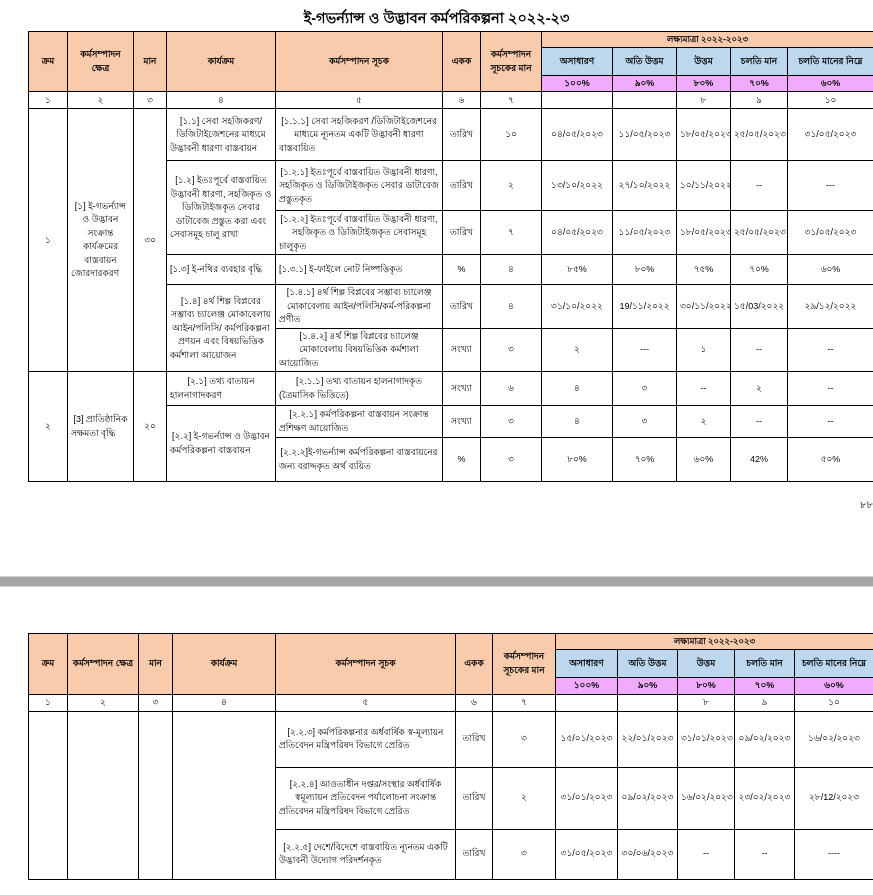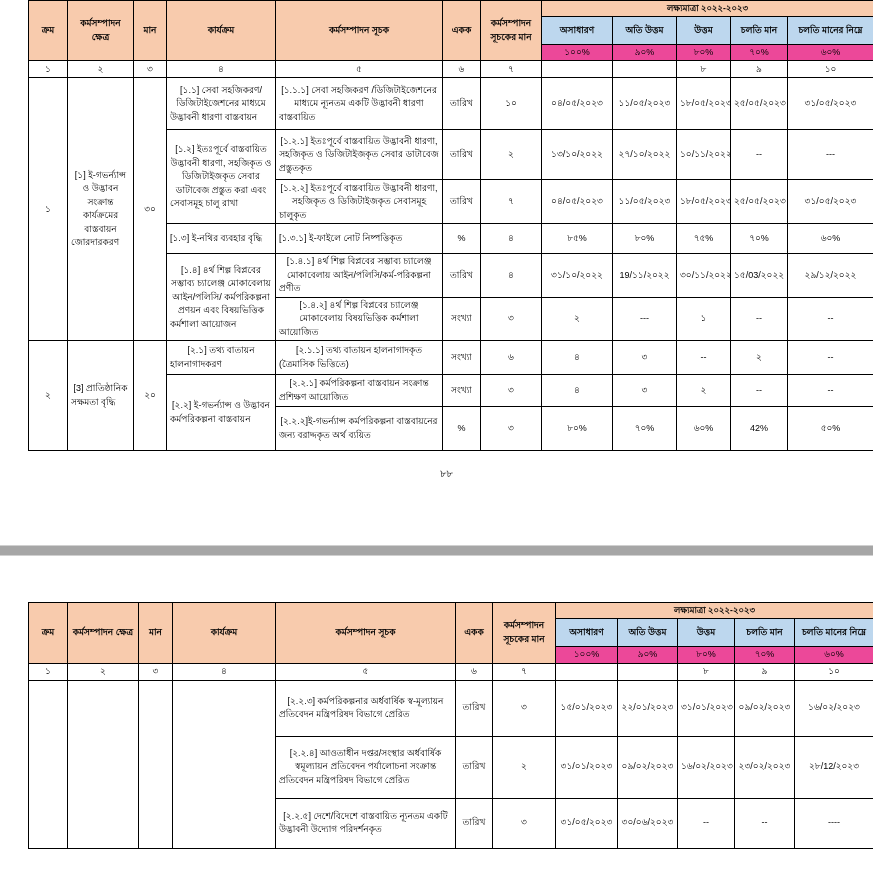--- a/index.html
+++ b/index.html
@@ -16,36 +16,37 @@
   }
   table.plan td{
     border:1px solid #000;
     font-size:9px;line-height:1.5;
     padding:1px 3px;overflow:hidden;
     text-align:center;vertical-align:middle;
   }
   td.hd{ background:#F8CBAD;font-weight:bold;font-size:9.5px; }
   td.hd.sm{ font-size:8.5px;margin-top:20px; }
   td.lvl{ background:#BDD7EE;font-weight:bold;font-size:9px; }
-  td.pct{ background:#ec4899;font-weight:normal;font-size:9px; }
+  td.pct{ background:#f0abfc;font-weight:bold;font-size:9px; }
   tr.trh1{height:14px;} tr.trh2{height:28px;} tr.trh3{height:16px;} tr.trh4{height:17px;}
   td.txt{ text-align:justify;text-align-last:left;vertical-align:middle;line-height:1.9;padding:2px 4px; }
   td.top{ vertical-align:top; }
 
-  .page-number{ text-align:center;font-size:10px;margin-top:15px;margin-left:20px; }
+  .page-number{ text-align:right;font-size:10px;margin-top:15px;margin-left:20px; }
   .page-gap{
     margin-top:62px;height:9px;background:#A6A6A6;
     border-top:1px solid #D0D0D0;border-bottom:1px solid #D0D0D0;
   }
   table.t2{ margin-top:46px; }
 </style>
 </head>
 <body>
 
 <div>
+  <div class="doc-title">ই-গভর্ন্যান্স ও উদ্ভাবন কর্মপরিকল্পনা ২০২২-২৩</div>
 
   <table class="plan">
     <colgroup>
       <col style="width:39px">
         <col style="width:66px">
         <col style="width:33px">
         <col style="width:109px">
       <col style="width:167px">
         <col style="width:38px">
         <col style="width:61px">

